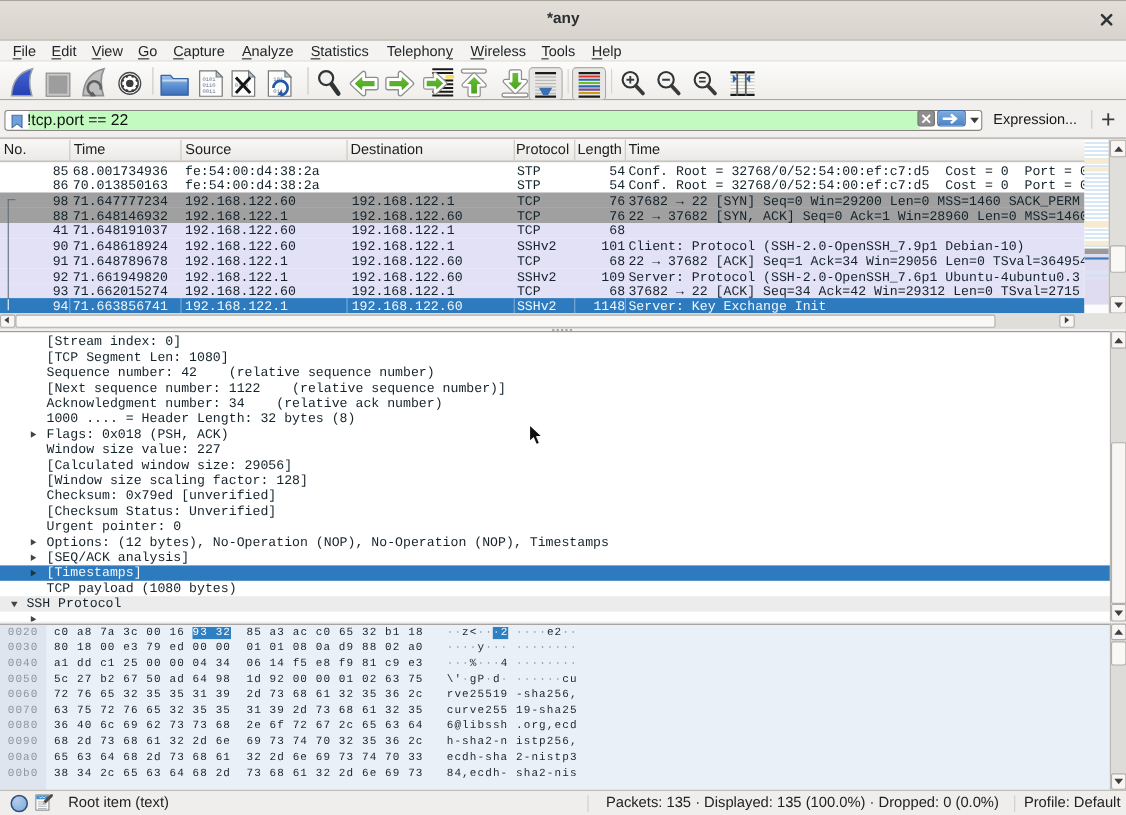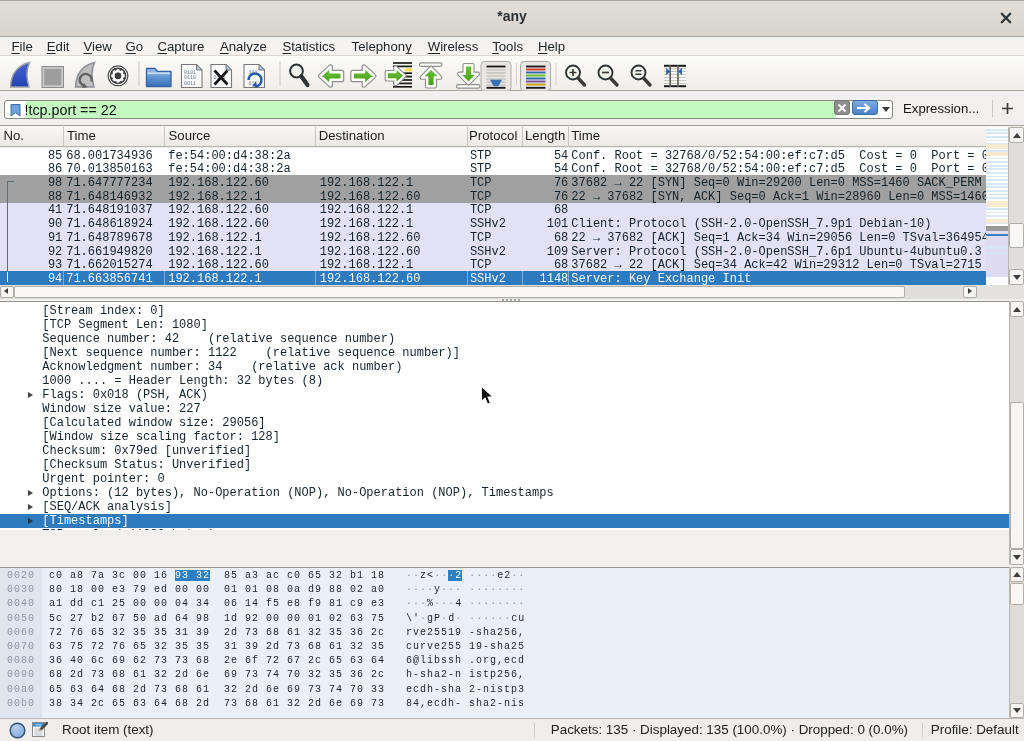--- a/index.html
+++ b/index.html
@@ -28,21 +28,21 @@
 .cno{width:62.3px;text-align:right}
 .lav{background:#e2e1f5}
 .gry{background:#a0a0a0}
 .sel{background:#2d7abf;color:#f2f7fb}
 
 .sbtn{position:absolute;background:#f7f6f5;border:1px solid #b1aeaa;border-radius:2px}
 .arr{position:absolute;width:0;height:0}
 .trough{position:absolute;background:#e0deda}
 .thumb{position:absolute;background:#f9f8f7;border:1px solid #b1aeaa;border-radius:2px}
 
-#details{left:0;top:301px;width:1024px;height:229px;background:#fff;border-top:1px solid #96938f;overflow:hidden}
+#details{left:0;top:301px;width:1024px;height:264px;background:#fff;border-top:1px solid #96938f;overflow:hidden}
 .drow{position:absolute;left:0;width:1009px;height:14px;font-size:12px;line-height:14px;white-space:pre;font-family:"Liberation Mono",monospace;color:#15232b}
 .tri{position:absolute;width:0;height:0;border-left:5px solid #444;border-top:3.5px solid transparent;border-bottom:3.5px solid transparent}
 .trid{position:absolute;width:0;height:0;border-top:5px solid #444;border-left:3.5px solid transparent;border-right:3.5px solid transparent}
 
 #hexpane{left:0;top:567px;width:1024px;height:151px;background:#e9f0f8;border-top:1px solid #96938f;overflow:hidden}
 #hexoffbg{left:0;top:0;width:42px;height:151px;background:#dee5ee}
 .xrow{position:absolute;left:7px;font-size:10px;line-height:14.2px;letter-spacing:1px;white-space:pre;font-family:"Liberation Mono",monospace;color:#1b242e}
 .xo{color:#8d97a4}
 .xd{color:#8d97a4}
 .xh{background:#2f80c2;color:#fff}

